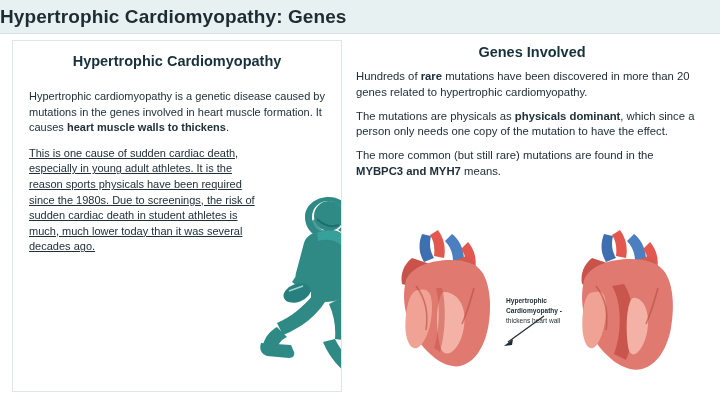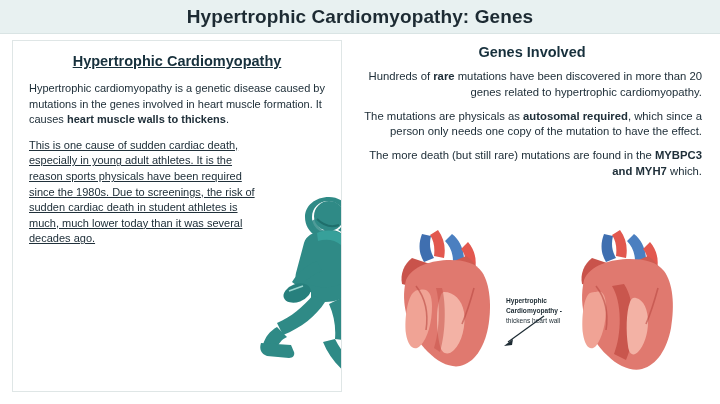--- a/index.html
+++ b/index.html
@@ -23,21 +23,20 @@
   }
   
   .header {
     position: absolute;
     left: 0; top: 0;
     width: 720px;
     height: 34px;
     background: #e8f1f1;
     display: flex;
     align-items: center;
-    justify-content: center;
   }
   .header-title {
     font-size: 19px;
     font-weight: bold;
     color: #1d2b33;
     letter-spacing: 0.1px;
   }
   
   .left-card {
     position: absolute;
@@ -48,22 +47,21 @@
     background: #ffffff;
     border: 1px solid #dfe6e6;
     box-sizing: border-box;
     overflow: hidden;
   }
   .left-heading {
     text-align: center;
     font-size: 14.5px;
     font-weight: bold;
     color: #17303c;
-    margin: 12px 0 12px 0;
-    text-decoration: underline;
+    margin: 12px 0 20px 0;
   }
   .left-body {
     padding: 0 16px;
     font-size: 11px;
     line-height: 1.42;
     color: #20303a;
   }
   .left-body p {
     margin: 0 0 10px 0;
   }
@@ -86,21 +84,20 @@
     margin: 4px 0 9px 0;
   }
   .right-body {
     font-size: 11.3px;
     line-height: 1.40;
     color: #20303a;
     padding-right: 6px;
   }
   .right-body p {
     margin: 8px 0 7px 0;
-    text-align: right;
   }
   b { font-weight: bold; }
   
   .athlete {
     position: absolute;
     left: 246px;
     top: 148px;
     width: 120px;
     height: 205px;
   }
@@ -193,22 +190,22 @@
         <path d="M96 188 c4 5 10 8 17 8 l6 -1 c3 -1 3 -5 0 -7 l-14 -10 z"></path>
       </g>
     </svg>
 
   </div>
 
   <div class="right-col">
     <div class="right-heading">Genes Involved</div>
     <div class="right-body">
       <p><span>Hundreds of </span><b>rare</b><span> mutations have been discovered in more than 20 genes related to hypertrophic cardiomyopathy.</span></p>
-      <p><span>The mutations are physicals as </span><b>autosomal required</b><span>, which since a person only needs one copy of the mutation to have the effect.</span></p>
-      <p><span>The more death (but still rare) mutations are found in the </span><b>MYBPC3 and MYH7</b><span> which.</span></p>
+      <p><span>The mutations are physicals as </span><b>physicals dominant</b><span>, which since a person only needs one copy of the mutation to have the effect.</span></p>
+      <p><span>The more common (but still rare) mutations are found in the </span><b>MYBPC3 and MYH7</b><span> means.</span></p>
     </div>
   </div>
 
   <svg class="heart-left" viewBox="0 0 120 150">
 
     <path d="M40 6 c-4 10 -3 20 2 28 l10 -4 c-4 -7 -5 -14 -3 -22 z" fill="#3f6fb0"></path>
     <path d="M56 2 c6 8 8 18 6 28 l-10 -2 c1 -8 0 -15 -4 -21 z" fill="#e2584f"></path>
     <path d="M70 6 c8 6 12 16 12 26 l-11 1 c0 -8 -3 -15 -8 -20 z" fill="#4b7fc0"></path>
     <path d="M86 14 c7 8 9 18 7 28 l-10 -2 c2 -7 0 -14 -4 -19 z" fill="#e2584f"></path>
 

